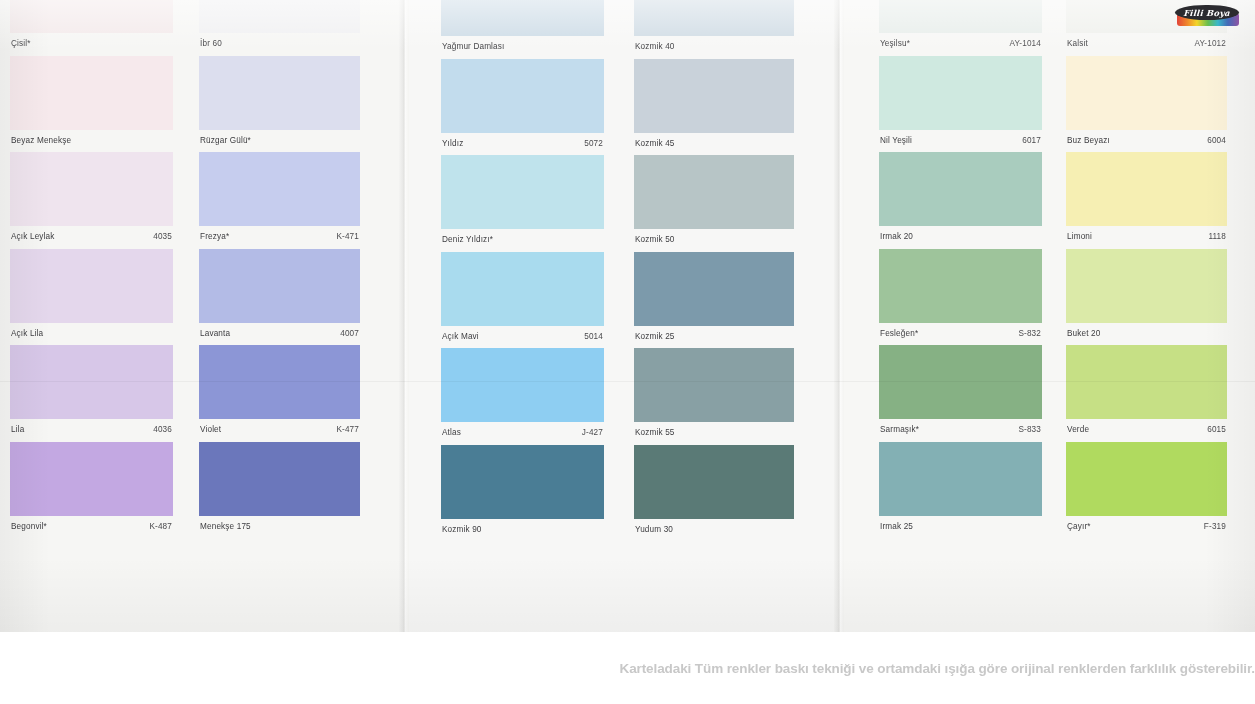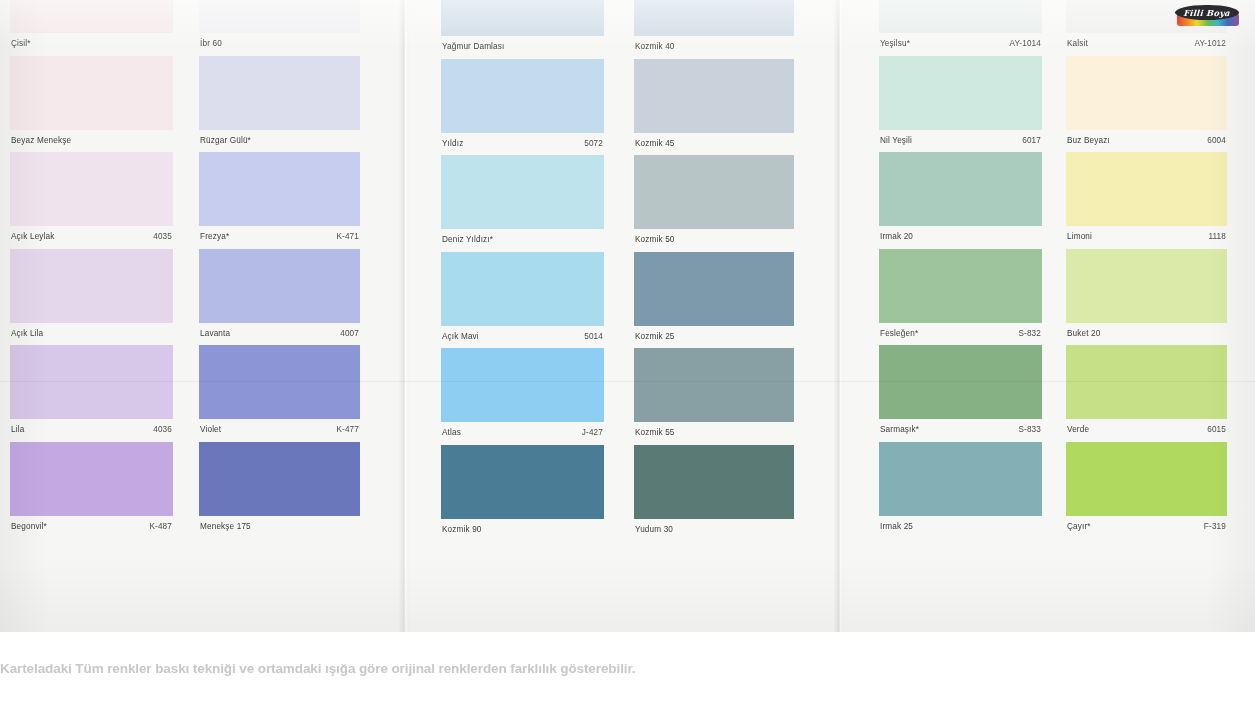--- a/index.html
+++ b/index.html
@@ -167,21 +167,21 @@
   
   #disclaimer {
     position: absolute;
     left: 0;
     top: 632px;
     width: 1255px;
     height: 72px;
     background: #ffffff;
     display: flex;
     flex-direction: column;
-    align-items: flex-start;
+    align-items: flex-end;
     justify-content: center;
     gap: 7px;
   }
   #disclaimer .line {
     font-size: 13.5px;
     font-weight: bold;
     color: #c8c8c8;
     letter-spacing: -.1px;
     font-family: "Liberation Sans", sans-serif;
     white-space: nowrap;

